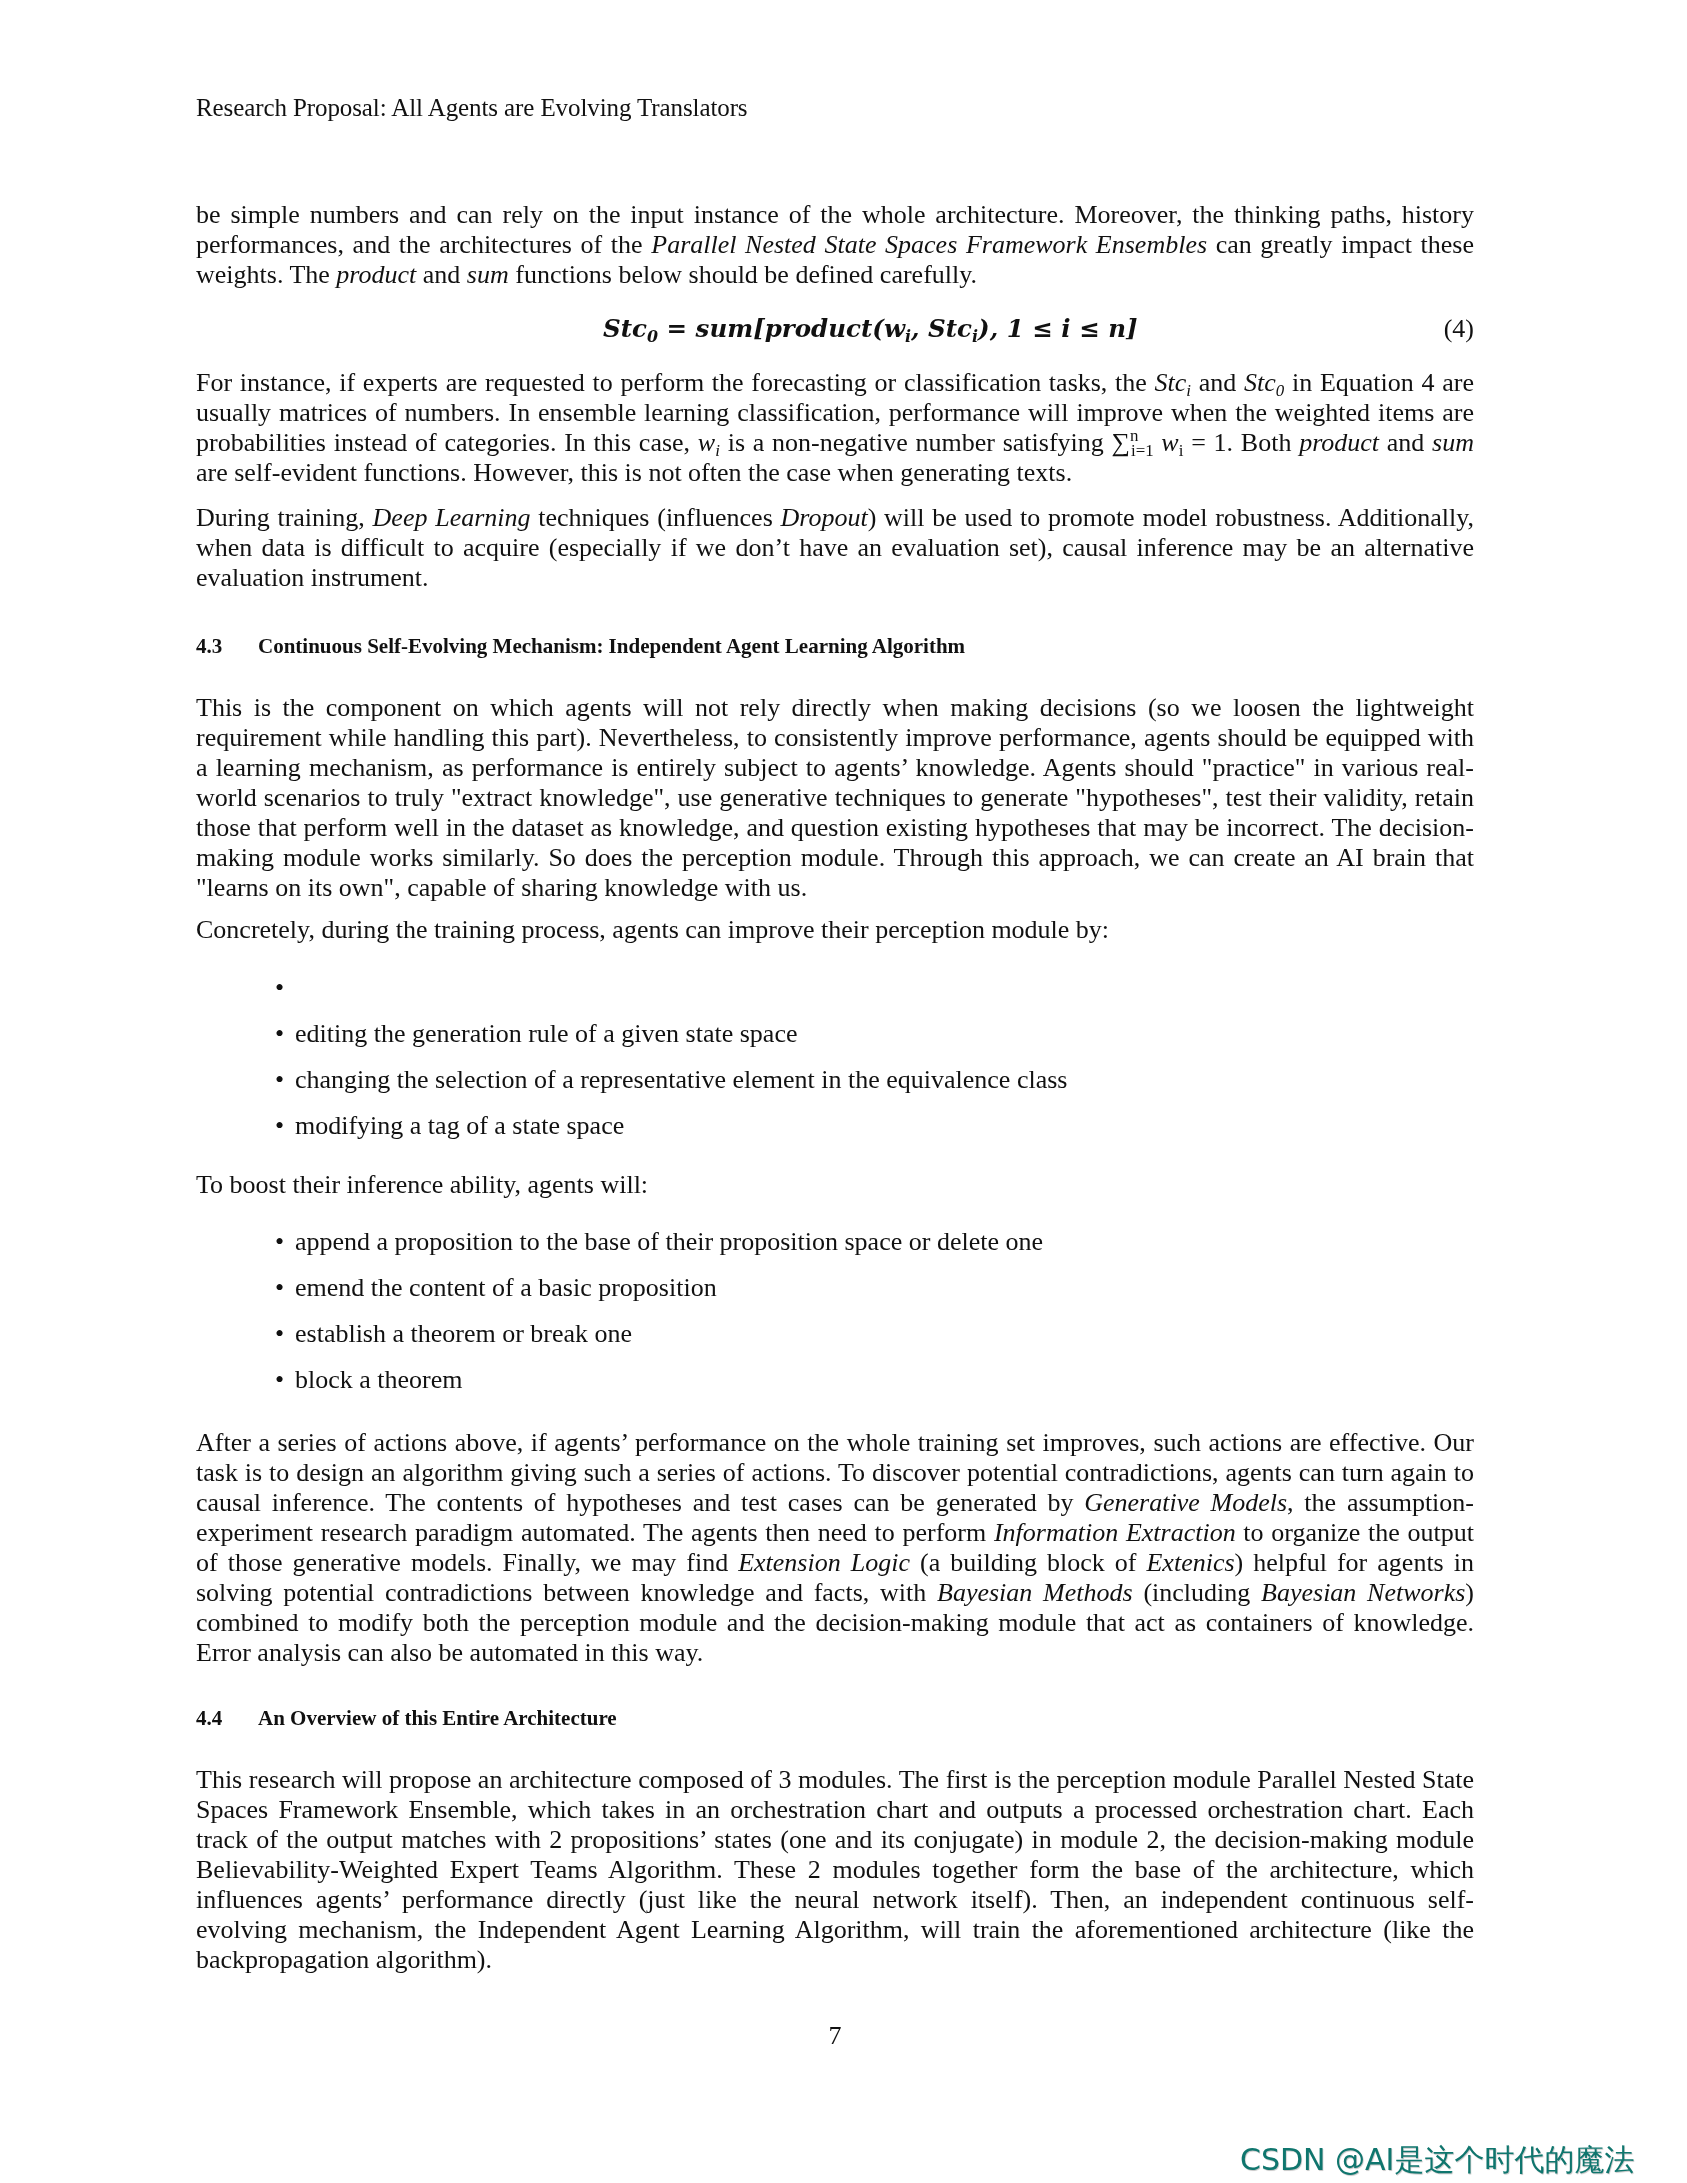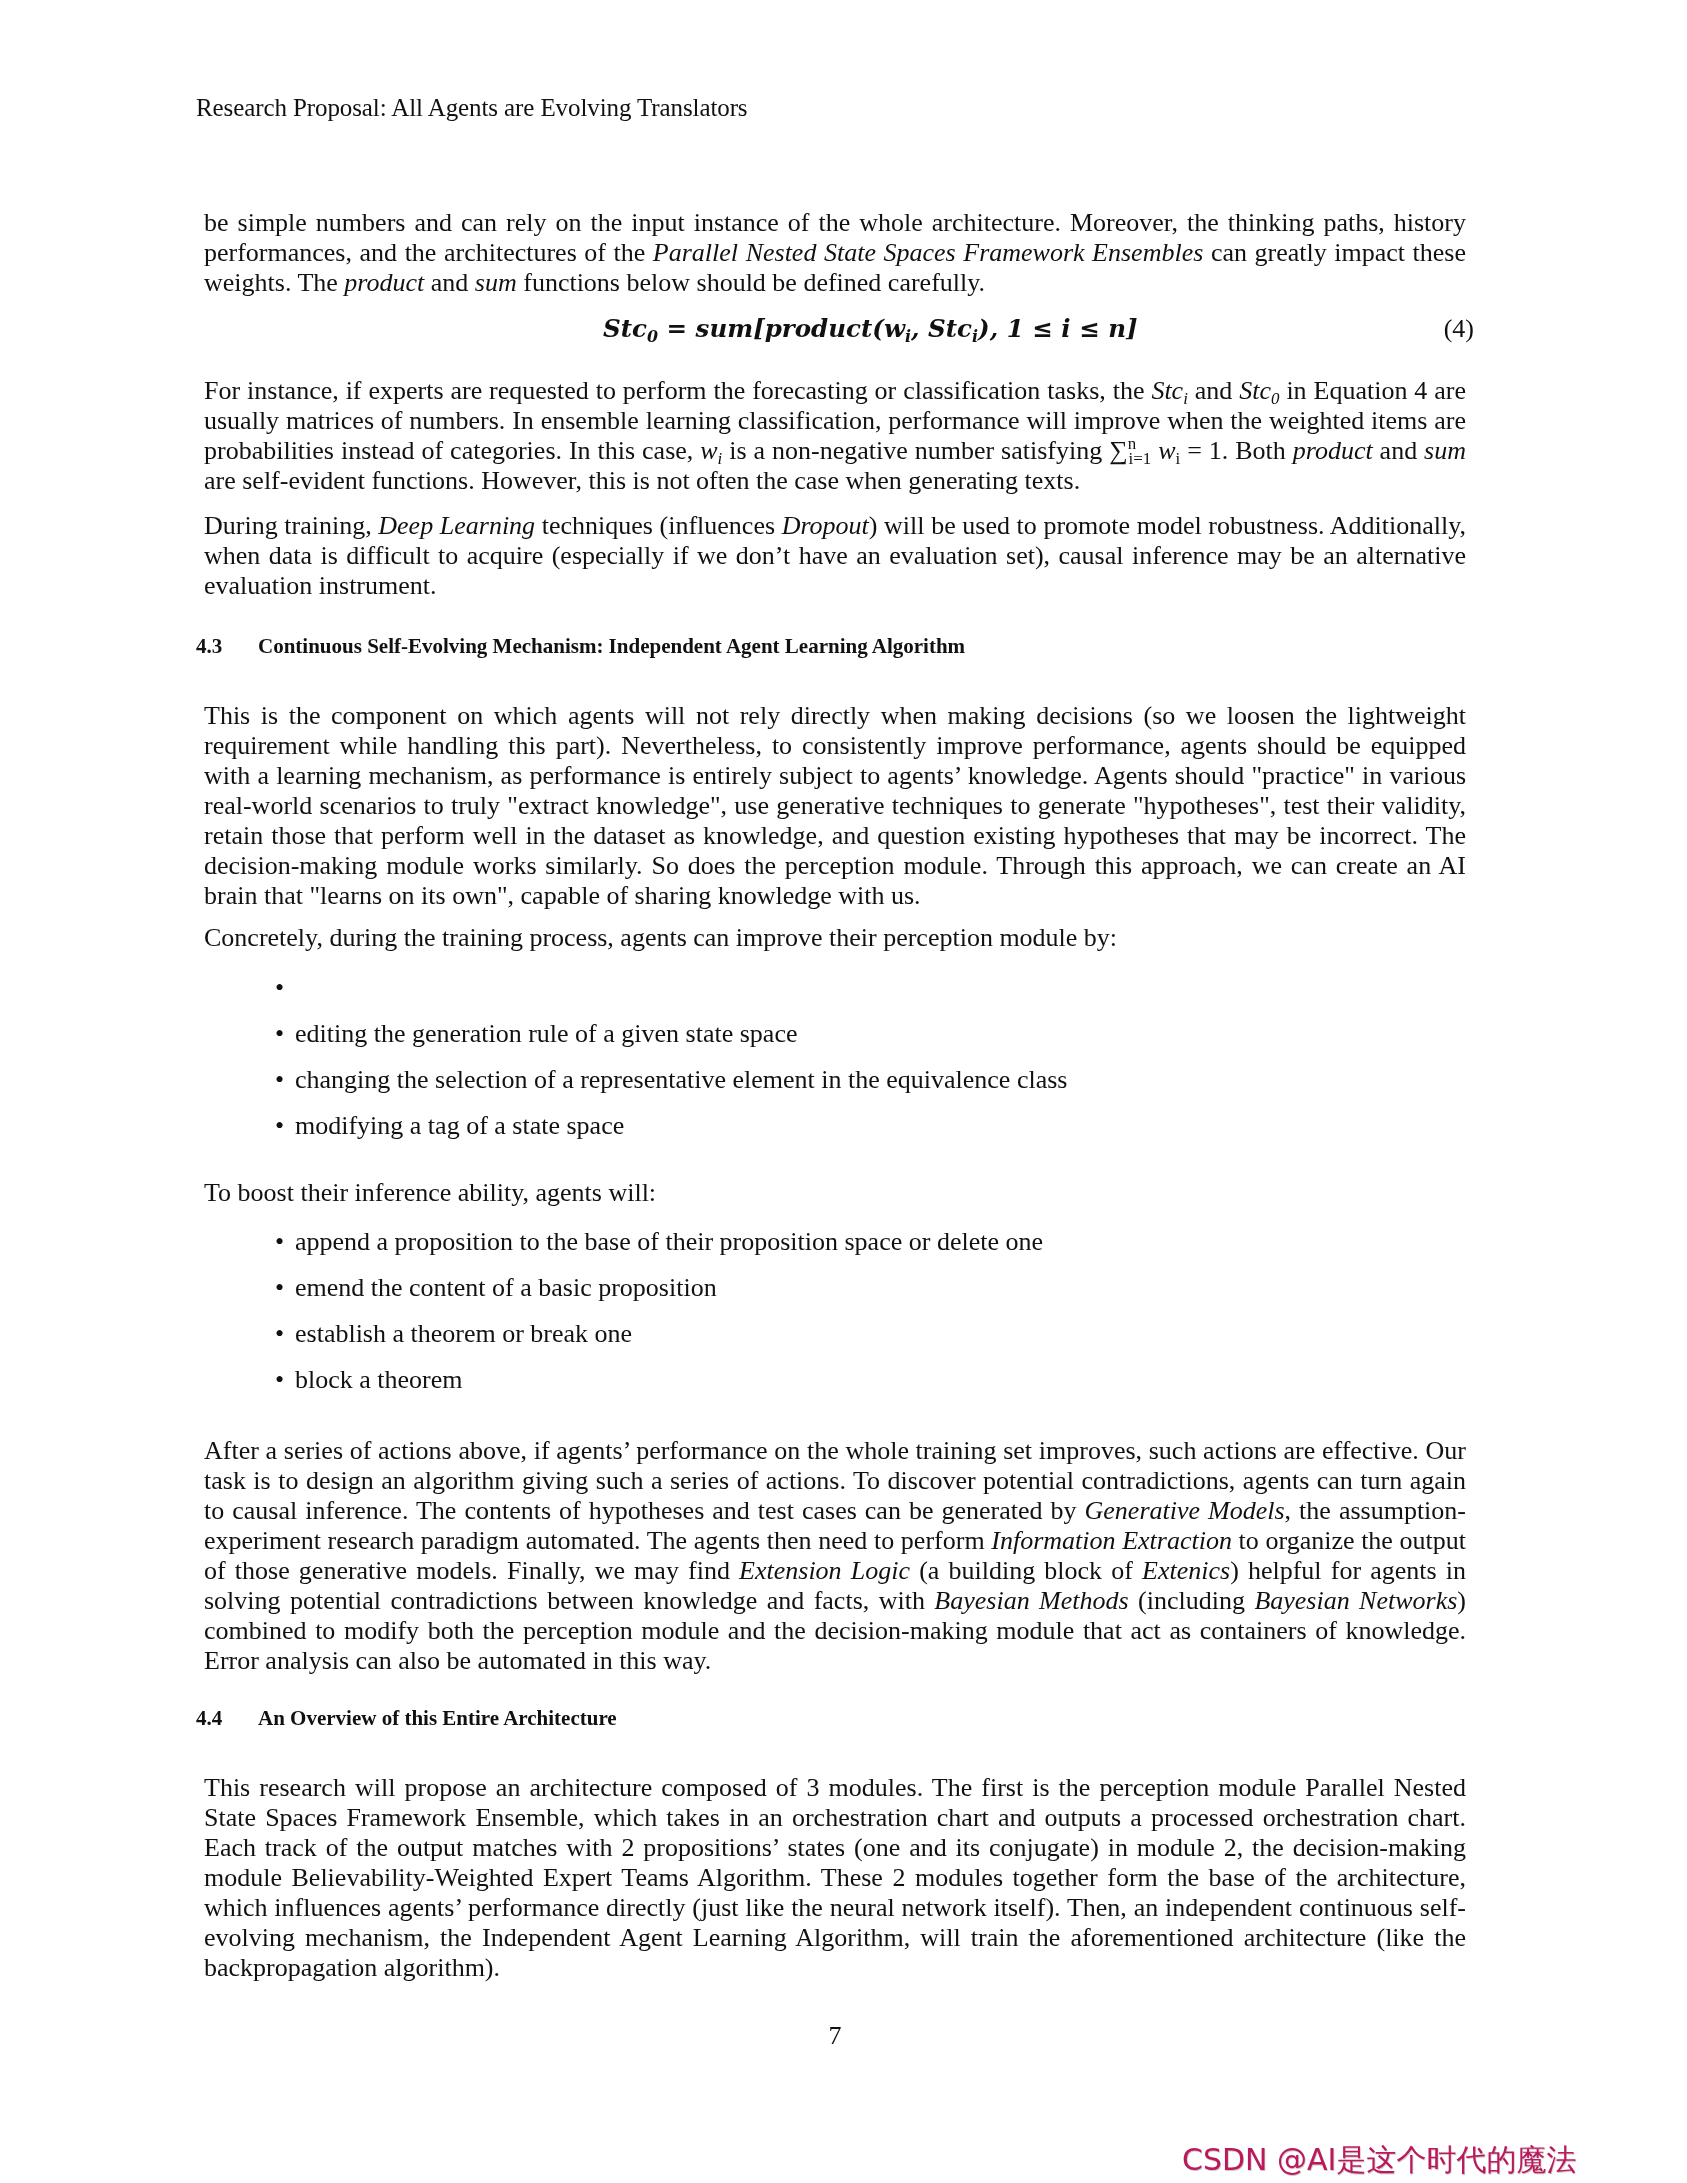--- a/index.html
+++ b/index.html
@@ -1,35 +1,35 @@
 <!DOCTYPE html>
 <html style="font-size:10.6px"><head>
   <meta charset="utf-8">
   <style>
     html, body { margin: 0; padding: 0; background: #ffffff; }
     body { width: 1687px; height: 2183px; position: relative; overflow: hidden;
            font-family: "Liberation Serif", "DejaVu Serif", serif; color: #111; }
     .page { position: absolute; left: 196px; top: 0; width: 1278px; }
     .running-head { position: absolute; left: 196px; top: 94px; font-size: 25px; letter-spacing: -0.1px; }
-    p { margin: 8px; font-size: 26px; line-height: 30px; text-align: justify; }
+    p { margin: 0; font-size: 26px; line-height: 30px; text-align: justify; }
     .block { position: absolute; left: 0; width: 1278px; }
     i { font-style: italic; }
     .eq { position: absolute; left: 0; width: 1278px; font-size: 26.5px; height: 33px; }
     .eq .expr { position: absolute; left: 407px; top: 0; font-style: italic; font-family: "DejaVu Serif", serif; font-size: 24.5px; font-weight: bold; }
     .eq .num { position: absolute; right: 0; top: 0; font-size: 26px; }
     sub { font-size: 0.65em; vertical-align: -0.3em; line-height: 0; }
     sup { font-size: 0.65em; vertical-align: 0.6em; line-height: 0; }
     h3 { margin: 0; font-size: 21px; font-weight: bold; position: absolute; left: 0; }
     h3 .secnum { display: inline-block; width: 62px; }
     ul { list-style: none; margin: 0; padding: 0; position: absolute; left: 0; width: 1278px; }
     ul li { font-size: 26px; line-height: 30px; position: relative; padding-left: 99px; height: 46px; }
     ul li .bullet { position: absolute; left: 79px; top: 0; }
     .pagenum { position: absolute; left: 0; width: 1278px; text-align: center; top: 2021px; font-size: 26px; }
-    .watermark { position: absolute; left: 1182px; top: 2140px; font-family: "DejaVu Sans", sans-serif; font-size: 30px;
-                 color: #be185d; text-shadow: 0.7px 0.7px 0.7px #c8c8c8; letter-spacing: 0px; white-space: nowrap; }
+    .watermark { position: absolute; left: 1240px; top: 2140px; font-family: "DejaVu Sans", sans-serif; font-size: 30px;
+                 color: #0f766e; text-shadow: 0.7px 0.7px 0.7px #c8c8c8; letter-spacing: 0px; white-space: nowrap; }
   </style>
 </head>
 <body>
 
 <div class="running-head">Research Proposal: All Agents are Evolving Translators</div>
 
 <div class="page">
 
   <div class="block" style="top:200px;">
     <p><span>be simple numbers and can rely on the input instance of the whole architecture. Moreover, the thinking paths, history performances, and the architectures of the </span><i>Parallel Nested State Spaces Framework Ensembles</i><span> can greatly impact these weights. The </span><i>product</i><span> and </span><i>sum</i><span> functions below should be defined carefully.</span></p>

